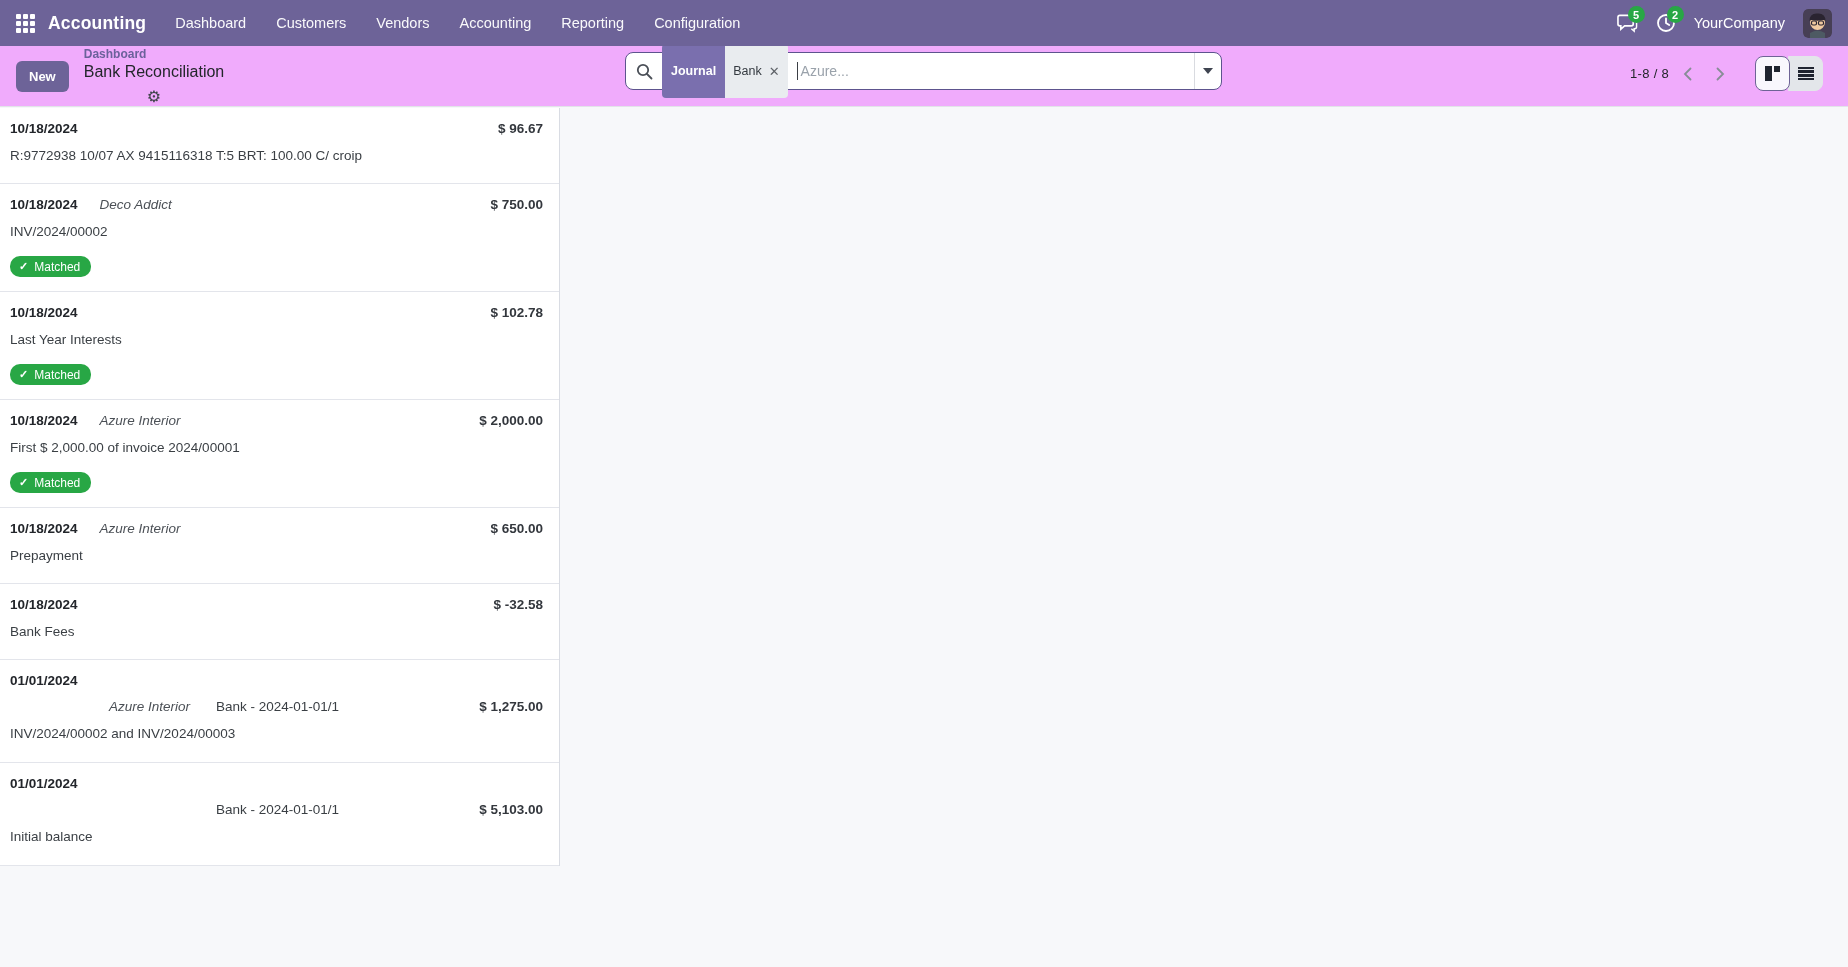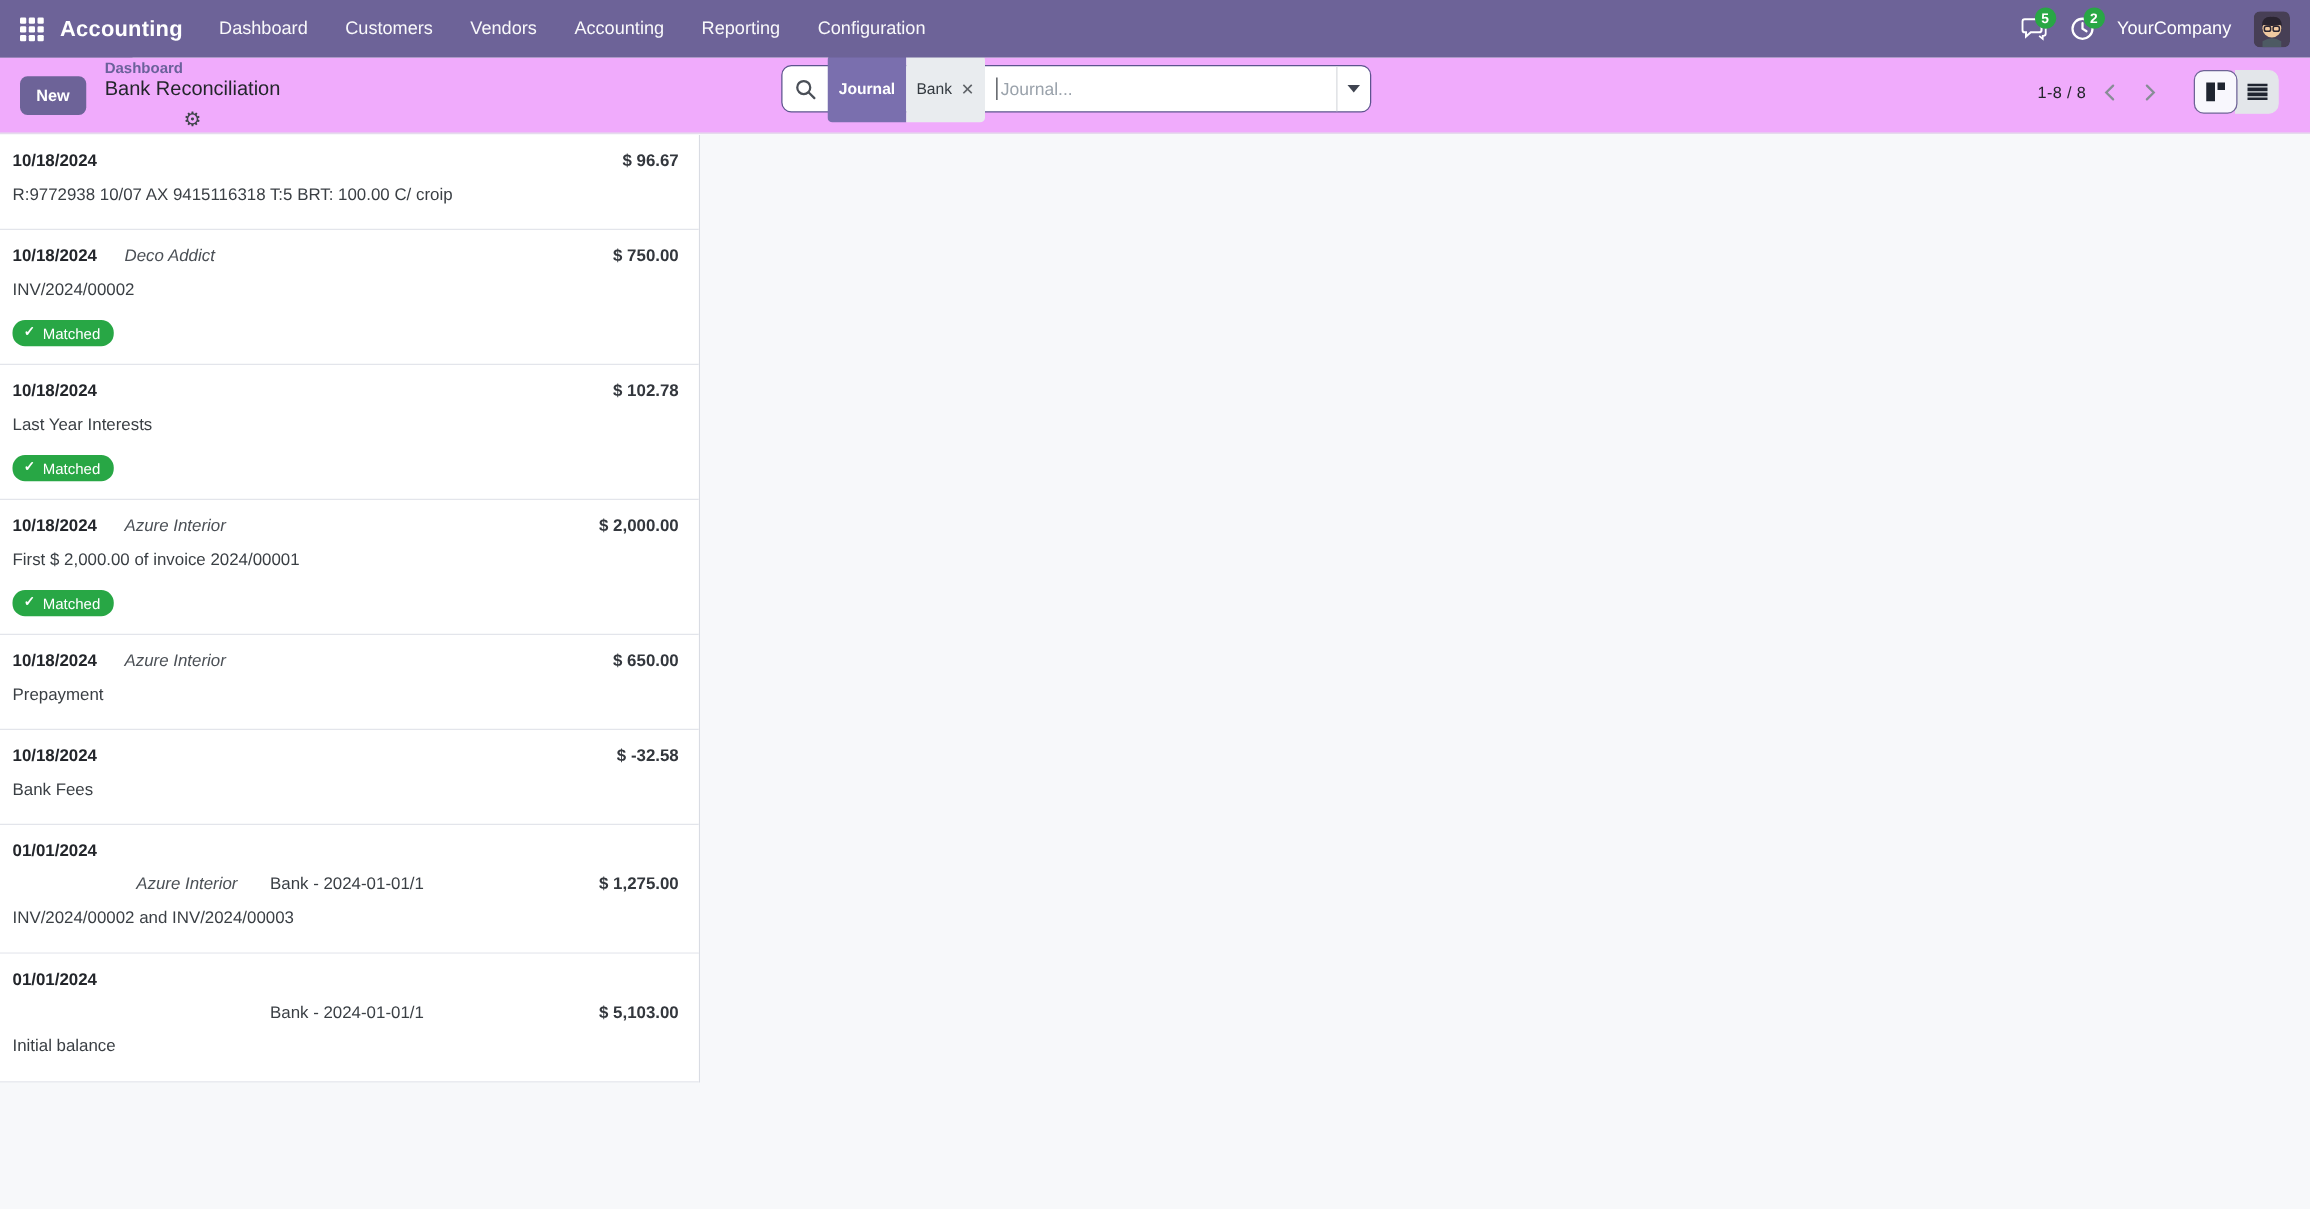--- a/index.html
+++ b/index.html
@@ -22,21 +22,21 @@
 
   
   .control-bar { position:relative; height:61px; background:#f0abfc; border-bottom:1px solid #e2e4e9; display:flex; align-items:center; padding:0 16px; z-index:10; }
   .btn-new { background:#6d6398; color:#fff; border:none; font-family:inherit; font-size:13px; font-weight:700; padding:8px 13px; border-radius:6px; cursor:pointer; }
   .breadcrumb-box { margin-left:15px; display:flex; flex-direction:column; justify-content:center; line-height:1.25; }
   .breadcrumb-parent { font-size:12px; font-weight:700; color:#6b619b; cursor:pointer; }
   .view-title-row { display:flex; align-items:center; gap:7px;flex-direction:column; }
   .view-title { font-size:16px; color:#23262b; }
   .gear { font-size:16px; color:#3f444a; cursor:pointer; line-height:1; }
 
-  .search-box { position:absolute; left:625px; top:6px; width:472px; height:38px; background:#fff; border:1px solid #5d548e; border-radius:8px; display:flex; align-items:center; padding-left:10px; }
+  .search-box { position:absolute; left:625px; top:6px; width:597px; height:38px; background:#fff; border:1px solid #5d548e; border-radius:8px; display:flex; align-items:center; padding-left:10px; }
   .search-glyph { flex:0 0 auto; margin-right:9px; display:flex; }
   .facet { display:flex; align-items:stretch; font-size:12.5px; border-radius:4px; overflow:hidden; flex:0 0 auto; }
   .facet-cat { background:#7a6fae; color:#fff; font-weight:700; padding:4px 9px; display:flex; align-items:center; }
   .facet-val { background:#e9ecef; color:#343a40; padding:20px 8px; display:flex; align-items:center; gap:7px; }
   .facet-x { color:#5f6368; font-size:13px; cursor:pointer; line-height:1; }
   .text-caret { width:1px; height:18px; background:#3b3f45; margin-left:9px; }
   .search-placeholder { color:#9aa2ab; font-size:14px; margin-left:3px; flex:1; cursor:text; }
   .caret-zone { flex:0 0 27px; align-self:stretch; border-left:1px solid #d9dbe0; display:flex; align-items:center; justify-content:center; cursor:pointer; }
   .caret-down { width:0; height:0; border-left:5px solid transparent; border-right:5px solid transparent; border-top:6px solid #3f4450; }
 
@@ -146,21 +146,21 @@
       </svg>
     </span>
     <span class="facet">
       <span class="facet-cat">Journal</span>
       <span class="facet-val">
         <span>Bank</span>
         <span class="facet-x">✕</span>
       </span>
     </span>
     <span class="text-caret"></span>
-    <span class="search-placeholder">Journal...</span>
+    <span class="search-placeholder">Azure...</span>
     <span class="caret-zone">
       <span class="caret-down"></span>
     </span>
   </div>
 
   <div class="pager-zone">
     <span class="pager-text">1-8 / 8</span>
     <button class="pager-btn">
       <svg width="9" height="14" viewBox="0 0 9 14">
         <polyline points="7.5,1.5 2,7 7.5,12.5" fill="none" stroke="#878d96" stroke-width="1.8" stroke-linecap="round"></polyline>

